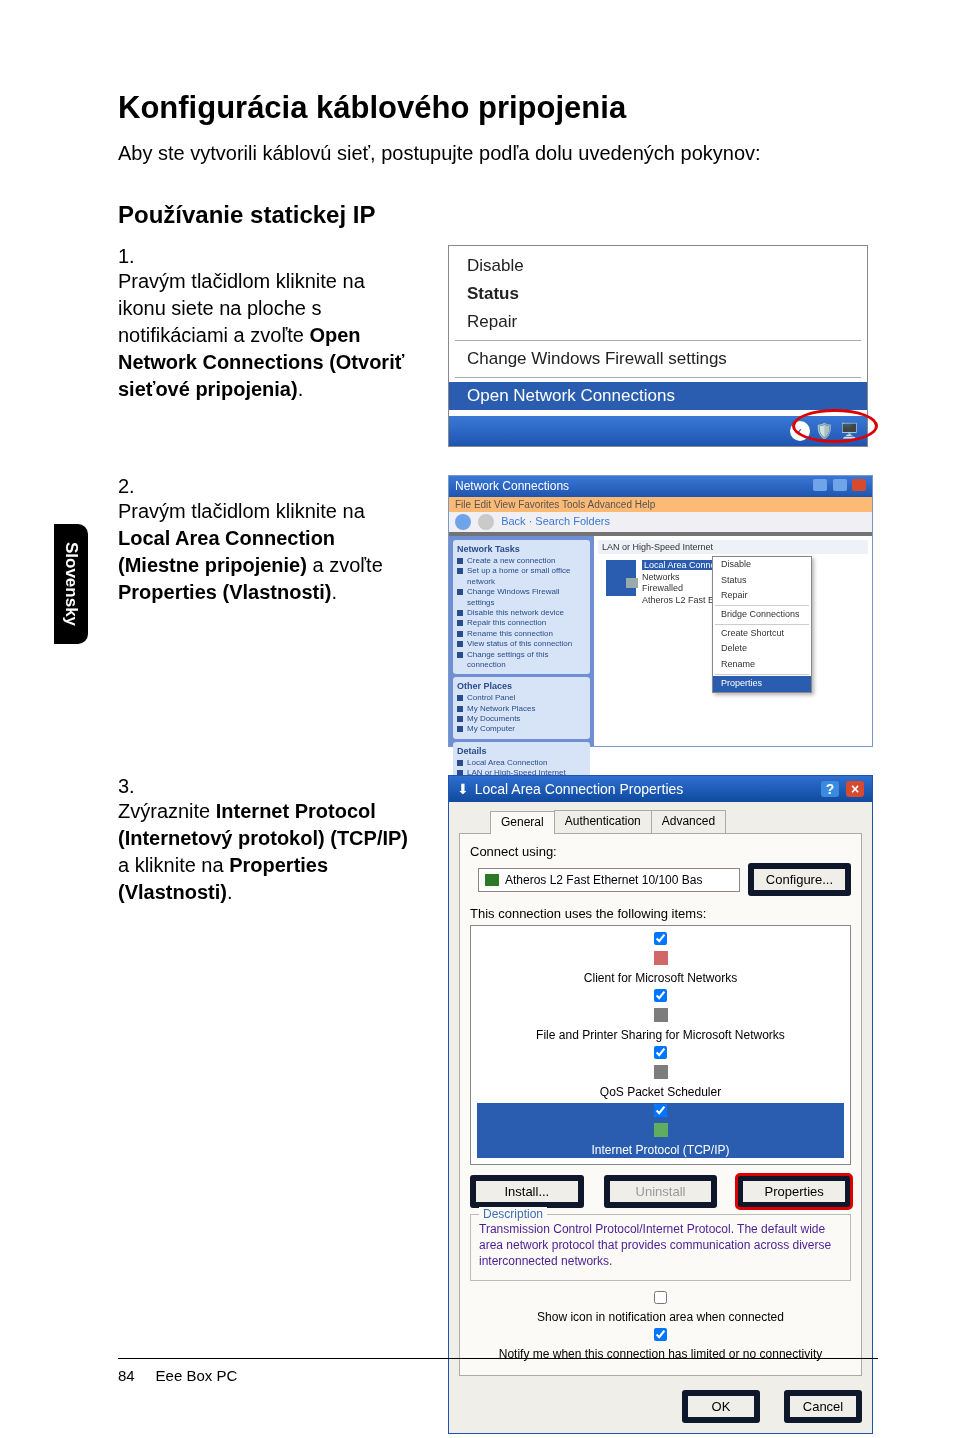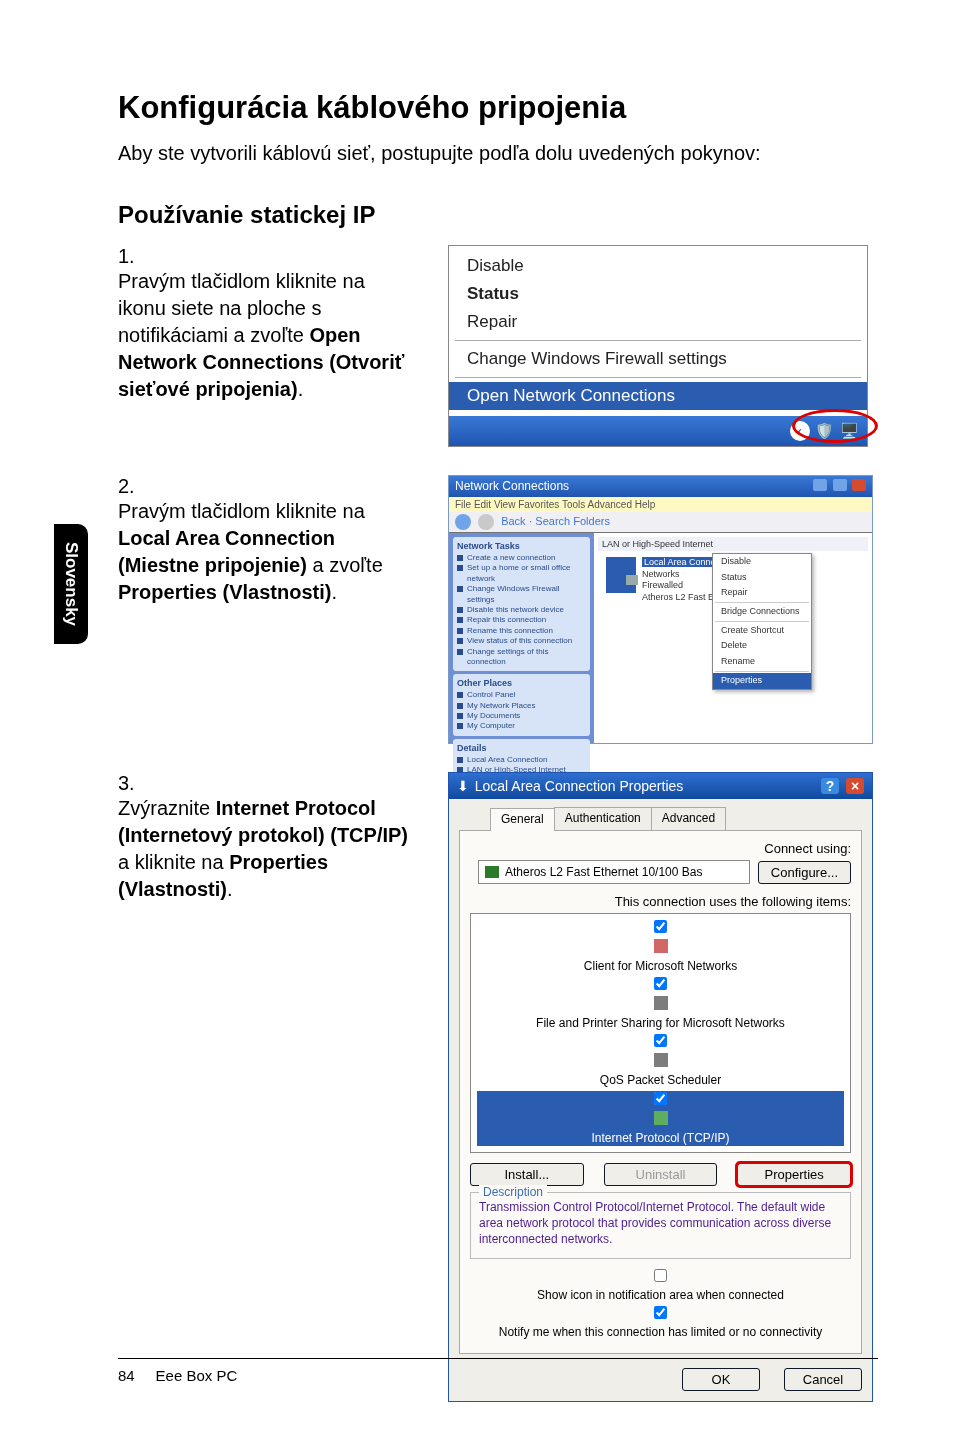--- a/index.html
+++ b/index.html
@@ -136,25 +136,25 @@
     justify-content: space-between;
   }
   .shot2 .winbtns span {
     display: inline-block; width: 14px; height: 12px; margin-left: 2px;
     border-radius: 2px;
   }
   .shot2 .winbtns .min{background:#6fa5e8;}
   .shot2 .winbtns .max{background:#6fa5e8;}
   .shot2 .winbtns .close{background:#d64b2f;}
   .shot2 .menubar {
-    font-size: 10px; color: #555; padding: 2px 6px; background:#fef9c3;
+    font-size: 10px; color: #555; padding: 2px 6px; background:#fdba74;
   }
   .shot2 .toolbar {
     font-size: 11px; color: #3a78d6; padding: 2px 6px; background:#efeff4;
-    border-bottom:1px solid #737373;
+    border-bottom:4px solid #737373;
   }
   .shot2 .toolbar .circ {
     display:inline-block;width:16px;height:16px;border-radius:50%;
     background:#6fa5e8;vertical-align:middle;margin-right:4px;
   }
   .shot2 .content {
     display: flex; height: 210px; background: #fff;
   }
   .shot2 .sidepane {
     width: 145px; background: #6e8fd4; padding: 4px; font-size: 9px; color:#fff;
@@ -204,25 +204,25 @@
   }
   .shot3 .titlebar .ticons .hlp{background:#3a8be0;color:#fff;font-weight:bold;}
   .shot3 .titlebar .ticons .cls{background:#d64b2f;color:#fff;font-weight:bold;}
   .shot3 .body { background:#efeee9; padding: 8px 10px 10px; }
   .shot3 .tabs { display:flex; font-size:12px;padding-left:31px; }
   .shot3 .tabs .tab { padding: 3px 10px 5px; border:1px solid #aaa; border-bottom:none; background:#efeee9; margin-right:-1px;}
   .shot3 .tabs .tab.active { background:#fbfaf6; position:relative; top:1px; }
   .shot3 .panel {
     border:1px solid #aaa; background:#fbfaf6; padding:10px;
   }
-  .shot3 .label { margin-bottom:4px; font-size:13px;text-align:right;}
+  .shot3 .label { margin-bottom:4px; font-size:13px;}
   .shot3 .adapter-row{display:flex;gap:8px;align-items:center;margin-bottom:10px;padding-left:8px;}
   .shot3 .adapter-box{flex:1;border:1px solid #888;background:#fff;padding:4px 6px;display:flex;align-items:center;gap:6px;}
   .shot3 .adapter-box .aicn{width:14px;height:12px;background:#2a7a2a;}
-  .shot3 .btn{border:1px solid #0f172a;background:#efeee9;padding:3px 12px;font-size:13px;border-radius:3px;}
+  .shot3 .btn{border:6px solid #0f172a;background:#efeee9;padding:3px 12px;font-size:13px;border-radius:3px;}
   .shot3 .items-box{border:1px solid #888;background:#fff;padding:6px 6px 2px;}
   .shot3 .chkline{display:flex;align-items:center;gap:6px;font-size:12px;margin-bottom:4px;flex-direction:column;}
   .shot3 .chkline input{width:13px;height:13px;}
   .shot3 .chkline .iicn{width:14px;height:14px;display:inline-block;}
   .shot3 .chkline .iicn.cli{background:#d06868;}
   .shot3 .chkline .iicn.svc{background:#7d7d7d;}
   .shot3 .chkline .iicn.prot{background:#5fae5f;}
   .shot3 .chkline.selected{background:#2a5db0;color:#fff;padding:1px 2px;}
   .shot3 .btn-row{display:flex;gap:20px;margin:10px 0 6px;}
   .shot3 .btn-row .btn{flex:1;text-align:center;}

